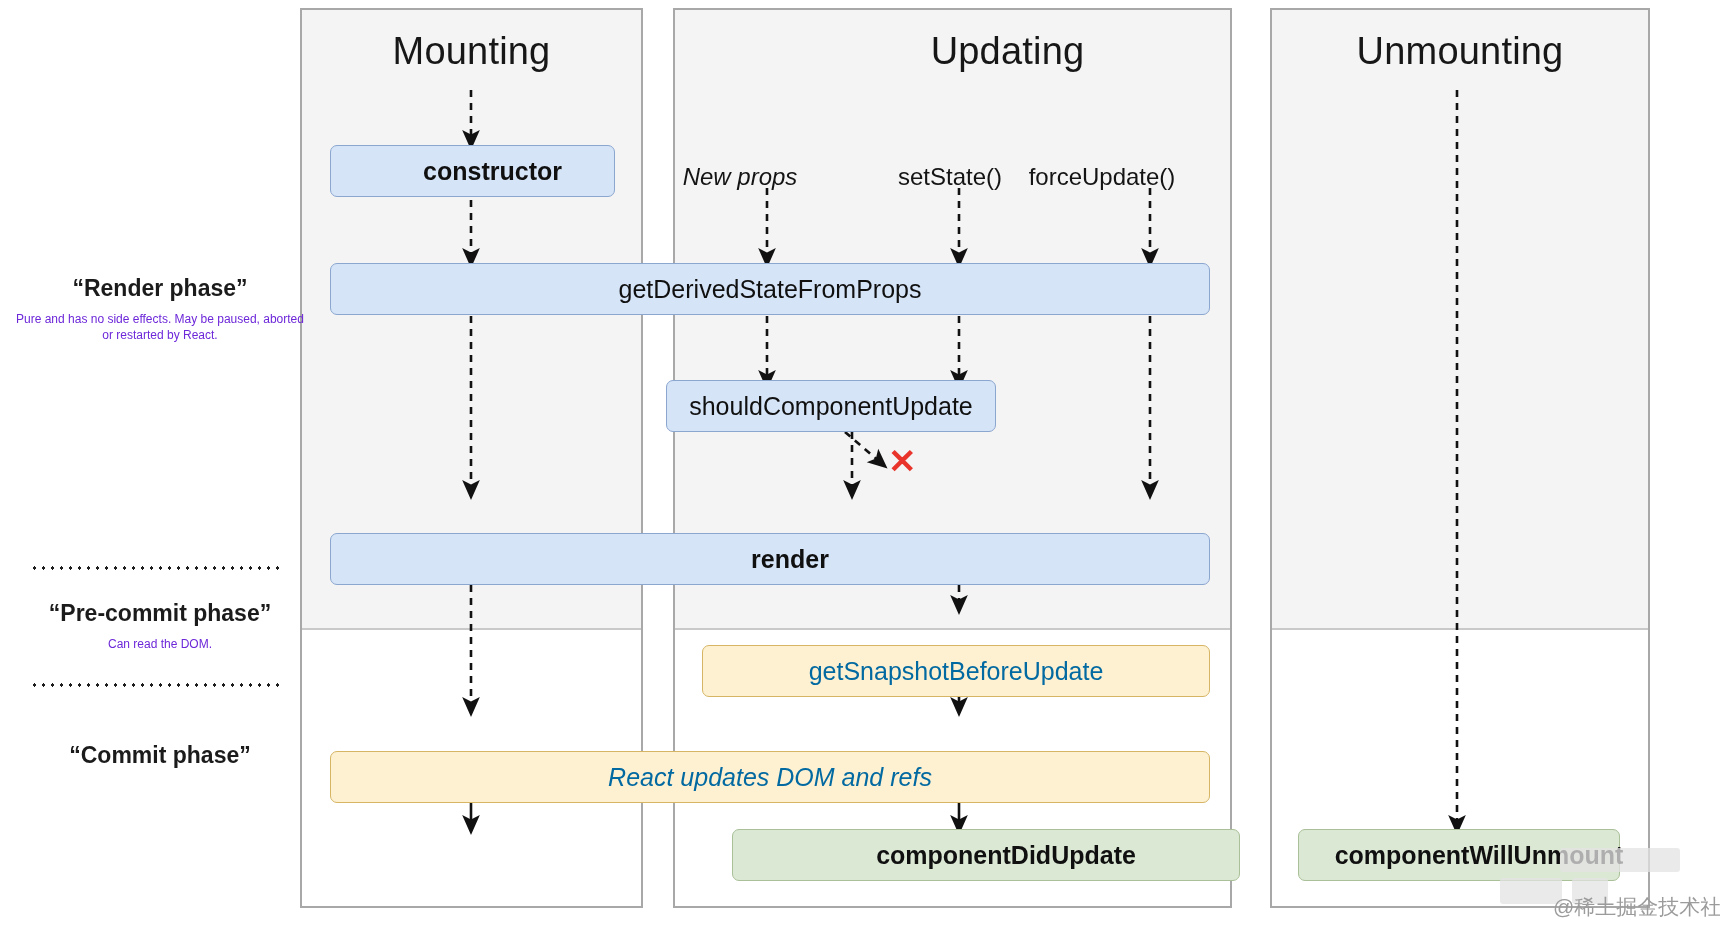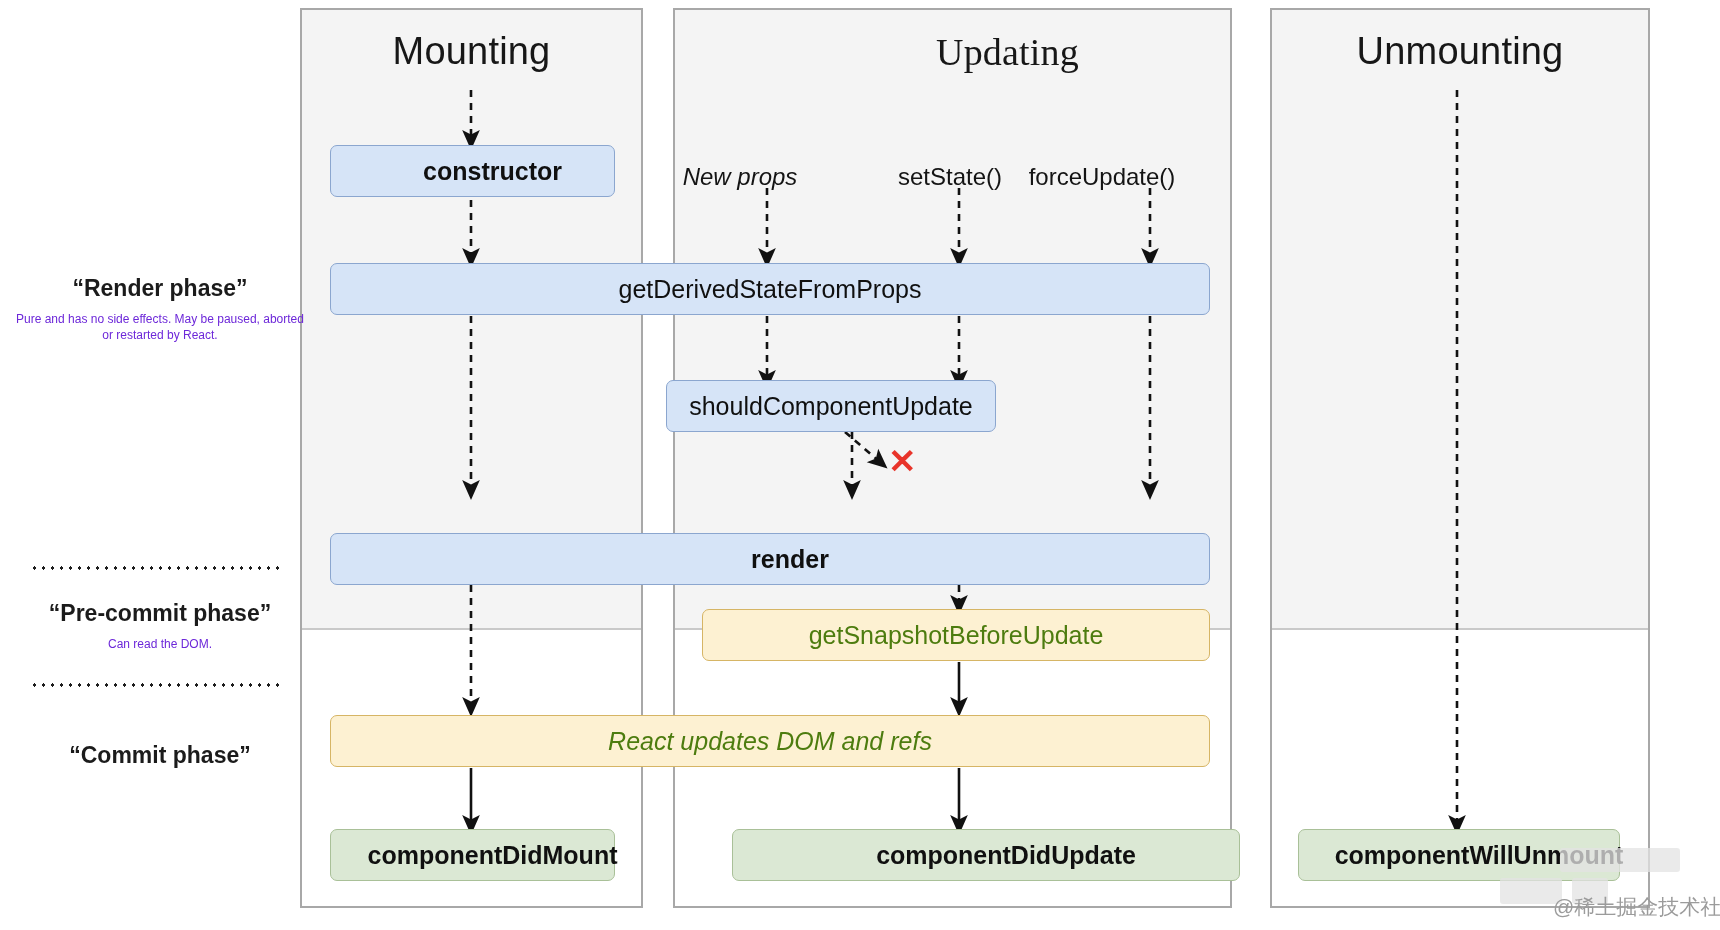--- a/index.html
+++ b/index.html
@@ -20,21 +20,21 @@
   .legend .ltitle{font-size:23px;font-weight:700;color:#1b1b1b;margin-bottom:10px;}
   .legend .ldesc{font-size:12px;font-weight:400;color:#6d28d9;line-height:1.32;}
   .dotline{position:absolute;height:4px;width:250px;
            background-image:radial-gradient(circle,#1d1d1d 1.6px,transparent 1.8px);
            background-size:9px 4px;background-repeat:repeat-x;}
 
   
   .box{position:absolute;box-sizing:border-box;border-radius:7px;display:flex;
        align-items:center;justify-content:center;font-size:25px;text-align:center;}
   .blue{background:#d6e4f7;border:1.5px solid #8ba6cf;color:#101010;}
-  .yellow{background:#fdf1d2;border:1.5px solid #d6b565;color:#4d7c0f;}
+  .yellow{background:#fdf1d2;border:1.5px solid #d6b565;color:#0369a1;margin-top:36px;}
   .green{background:#dbe8d4;border:1.5px solid #a9c098;color:#101010;}
   .b{font-weight:700;padding-left:40px;}
   .i{font-style:italic;}
 
   .trigger{position:absolute;font-size:24px;text-align:center;color:#141414;white-space:nowrap;}
 
   
   svg.wires{position:absolute;left:0;top:0;width:1720px;height:930px;pointer-events:none;}
 
   .xmark{position:absolute;color:#e8342a;font-size:34px;font-weight:700;line-height:1;}
@@ -60,21 +60,21 @@
     <div class="white" style="top:620px;bottom:0;"></div>
   </div>
 
   <div class="panel" style="left:1270px;top:8px;width:380px;height:900px;">
     <div class="gray" style="top:0;height:618px;"></div>
     <div class="split" style="top:618px;"></div>
     <div class="white" style="top:620px;bottom:0;"></div>
   </div>
 
   <div class="col-title" style="left:300px;top:30px;width:343px;">Mounting</div>
-  <div class="col-title" style="left:673px;top:30px;width:669px;font-family:Liberation Serif, serif;">Updating</div>
+  <div class="col-title" style="left:673px;top:30px;width:669px;">Updating</div>
   <div class="col-title" style="left:1270px;top:30px;width:380px;">Unmounting</div>
 
   <div class="legend" style="left:10px;top:275px;">
     <div class="ltitle">“Render phase”</div>
     <div class="ldesc">Pure and has no side effects. May be paused, aborted or restarted by React.</div>
   </div>
 
   <div class="dotline" style="left:30px;top:566px;"></div>
 
   <div class="legend" style="left:10px;top:600px;">
@@ -137,21 +137,20 @@
   <div class="box blue" style="left:330px;top:263px;width:880px;height:52px;">getDerivedStateFromProps</div>
 
   <div class="box blue" style="left:666px;top:380px;width:330px;height:52px;">shouldComponentUpdate</div>
 
   <div class="box blue b" style="left:330px;top:494px;width:880px;height:52px;margin-top:39px;">render</div>
 
   <div class="box yellow" style="left:702px;top:609px;width:508px;height:52px;">getSnapshotBeforeUpdate</div>
 
   <div class="box yellow i" style="left:330px;top:715px;width:880px;height:52px;">React updates DOM and refs</div>
 
-  <div class="box green b" style="left:330px;top:829px;width:285px;height:52px;">componentDidMount</div>
 
   <div class="box green b" style="left:732px;top:829px;width:508px;height:52px;">componentDidUpdate</div>
 
   <div class="box green b" style="left:1298px;top:829px;width:322px;height:52px;">componentWillUnmount</div>
 
   <div class="wm-blur" style="left:1500px;top:878px;width:62px;height:26px;"></div>
   <div class="wm-blur" style="left:1572px;top:878px;width:36px;height:26px;"></div>
   <div class="wm-blur" style="left:1560px;top:848px;width:120px;height:24px;"></div>
   <div class="wm" style="left:1553px;top:893px;">@稀土掘金技术社区</div>
 

